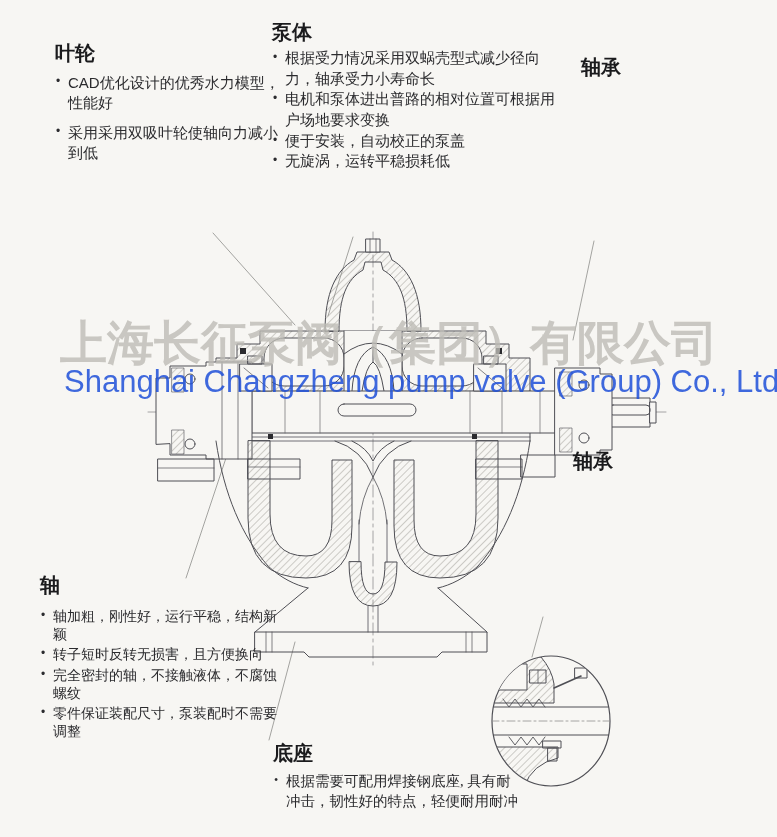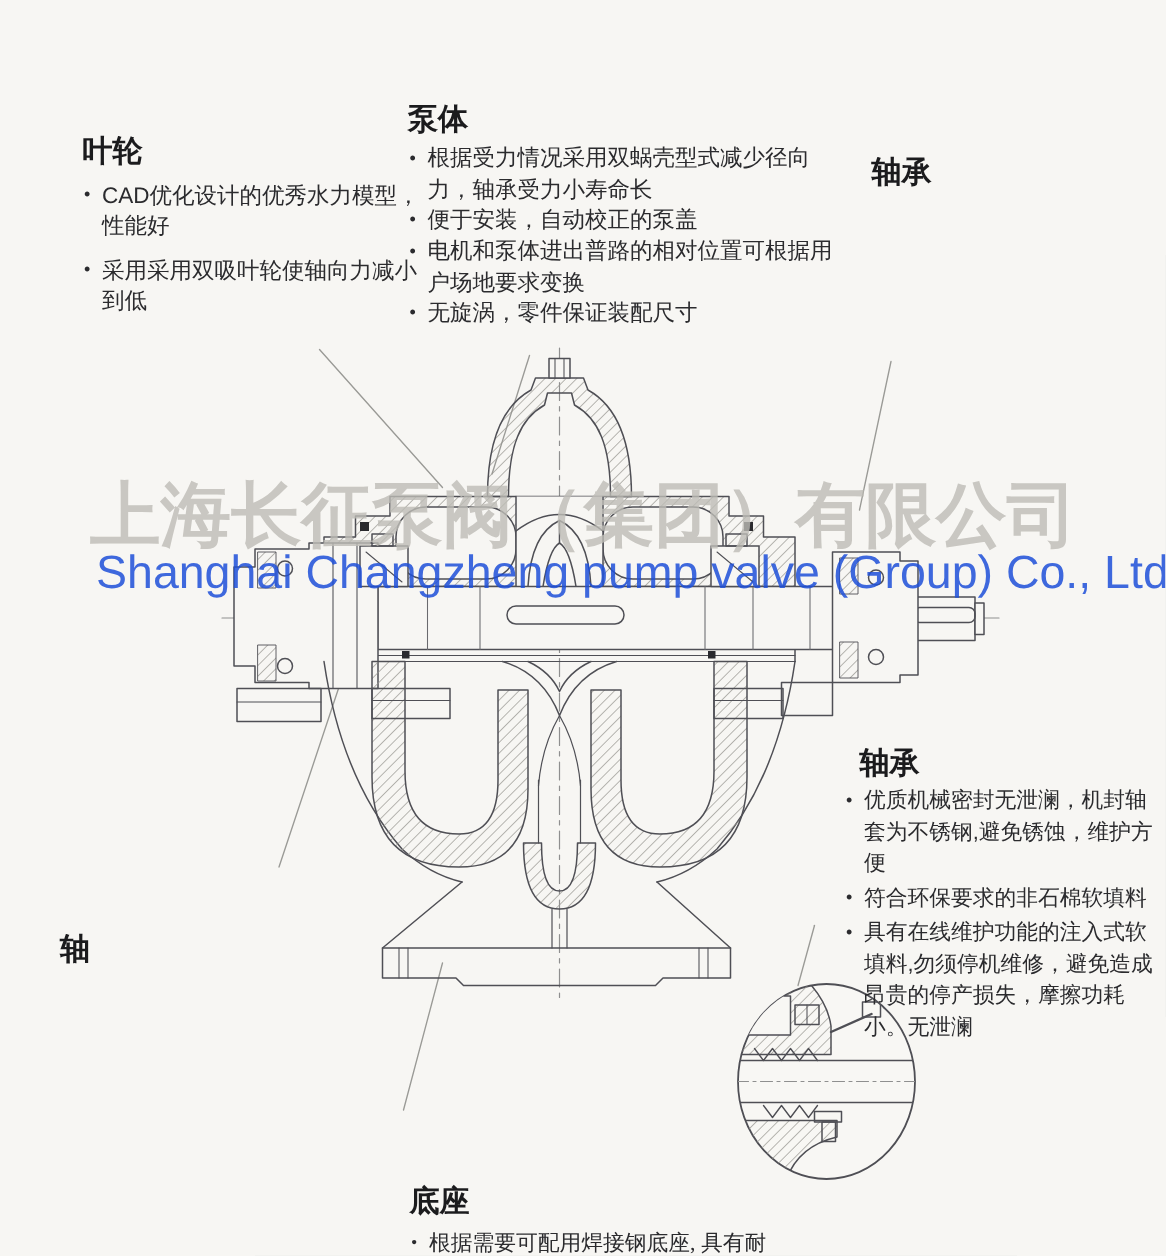--- a/index.html
+++ b/index.html
@@ -4,21 +4,21 @@
 <style>
   html,body{margin:0;padding:0;}
   body{font-family:"Liberation Sans","DejaVu Sans",sans-serif;background:#e9e9e9;}
   .canvas{position:relative;width:777px;height:837px;background:#f7f6f3;overflow:hidden;margin:0 auto;}
   .drawing{position:absolute;left:0;top:0;width:777px;height:837px;z-index:1;}
   .watermark{position:absolute;left:0;top:0;width:777px;height:837px;z-index:3;pointer-events:none;}
   .wm-cn{position:absolute;left:60px;top:312px;font-size:47px;font-weight:bold;letter-spacing:0px;
          color:#bdbbb5;opacity:.8;mix-blend-mode:multiply;white-space:nowrap;}
   .wm-en{position:absolute;left:64px;top:364px;font-size:31px;color:#1d4ed8;opacity:.85;
          mix-blend-mode:multiply;white-space:nowrap;}
-  .sec{position:absolute;z-index:4;color:#2b2b2e;margin-top:48px;}
+  .sec{position:absolute;z-index:4;color:#2b2b2e;}
   .sec h2{margin:0 0 9px 0;font-size:20px;line-height:1.1;color:#1b1b1d;font-weight:bold;}
   .sec ul{list-style:none;margin:0;padding:0;}
   .sec li{position:relative;padding-left:13px;}
   .sec li::before{content:"\2022";position:absolute;left:1px;top:1px;font-size:12px;color:#2b2b2e;}
   #sec-impeller{left:55px;top:42px;width:228px;font-size:15px;line-height:1.33;}
   #sec-impeller li{margin-bottom:10px;}
   #sec-pumpbody{left:272px;top:21px;width:292px;font-size:15px;line-height:1.38;}
   #sec-pumpbody h2{margin-bottom:5px;}
   #sec-bearing-top{left:568px;top:56px;width:205px;font-size:15px;line-height:1.58;}
   #sec-bearing-top h2{margin-left:13px;margin-bottom:2px;}
@@ -185,41 +185,42 @@
     <ul>
       <li><span>CAD优化设计的优秀水力模型，性能好</span></li>
       <li><span>采用采用双吸叶轮使轴向力减小到低</span></li>
     </ul>
   </section>
 
   <section class="sec" id="sec-pumpbody">
     <h2>泵体</h2>
     <ul>
       <li><span>根据受力情况采用双蜗壳型式减少径向力，轴承受力小寿命长</span></li>
+      <li><span>电机和泵体进出普路的相对位置可根据用户场地要求变换</span></li>
       <li><span>便于安装，自动校正的泵盖</span></li>
-      <li><span>电机和泵体进出普路的相对位置可根据用户场地要求变换</span></li>
-      <li><span>无旋涡，零件保证装配尺寸</span></li>
+      <li><span>无旋涡，运转平稳损耗低</span></li>
     </ul>
   </section>
 
   <section class="sec" id="sec-bearing-top">
     <h2>轴承</h2>
   </section>
 
   <section class="sec" id="sec-seal">
     <h2>轴承</h2>
-    <ul>
-      <li><span>优质机械密封无泄澜，机封轴套为不锈钢,避免锈蚀，维护方便</span></li>
-      <li><span>符合环保要求的非石棉软填料</span></li>
-      <li><span>具有在线维护功能的注入式软填料,勿须停机维修，避免造成昂贵的停产损失，摩擦功耗小。无泄澜</span></li>
-    </ul>
   </section>
 
   <section class="sec" id="sec-shaft">
     <h2>轴</h2>
+    <ul>
+      <li><span>轴加粗，刚性好，运行平稳，结构新颖</span></li>
+      <li><span>转子短时反转无损害，且方便换向</span></li>
+      <li><span>完全密封的轴，不接触液体，不腐蚀螺纹</span></li>
+      <li><span>零件保证装配尺寸，泵装配时不需要调整</span></li>
+    </ul>
   </section>
 
   <section class="sec" id="sec-base">
     <h2>底座</h2>
     <ul>
       <li><span>根据需要可配用焊接钢底座, 具有耐冲击，韧性好的特点，轻便耐用耐冲</span></li>
     </ul>
   </section>
 
 </div>

